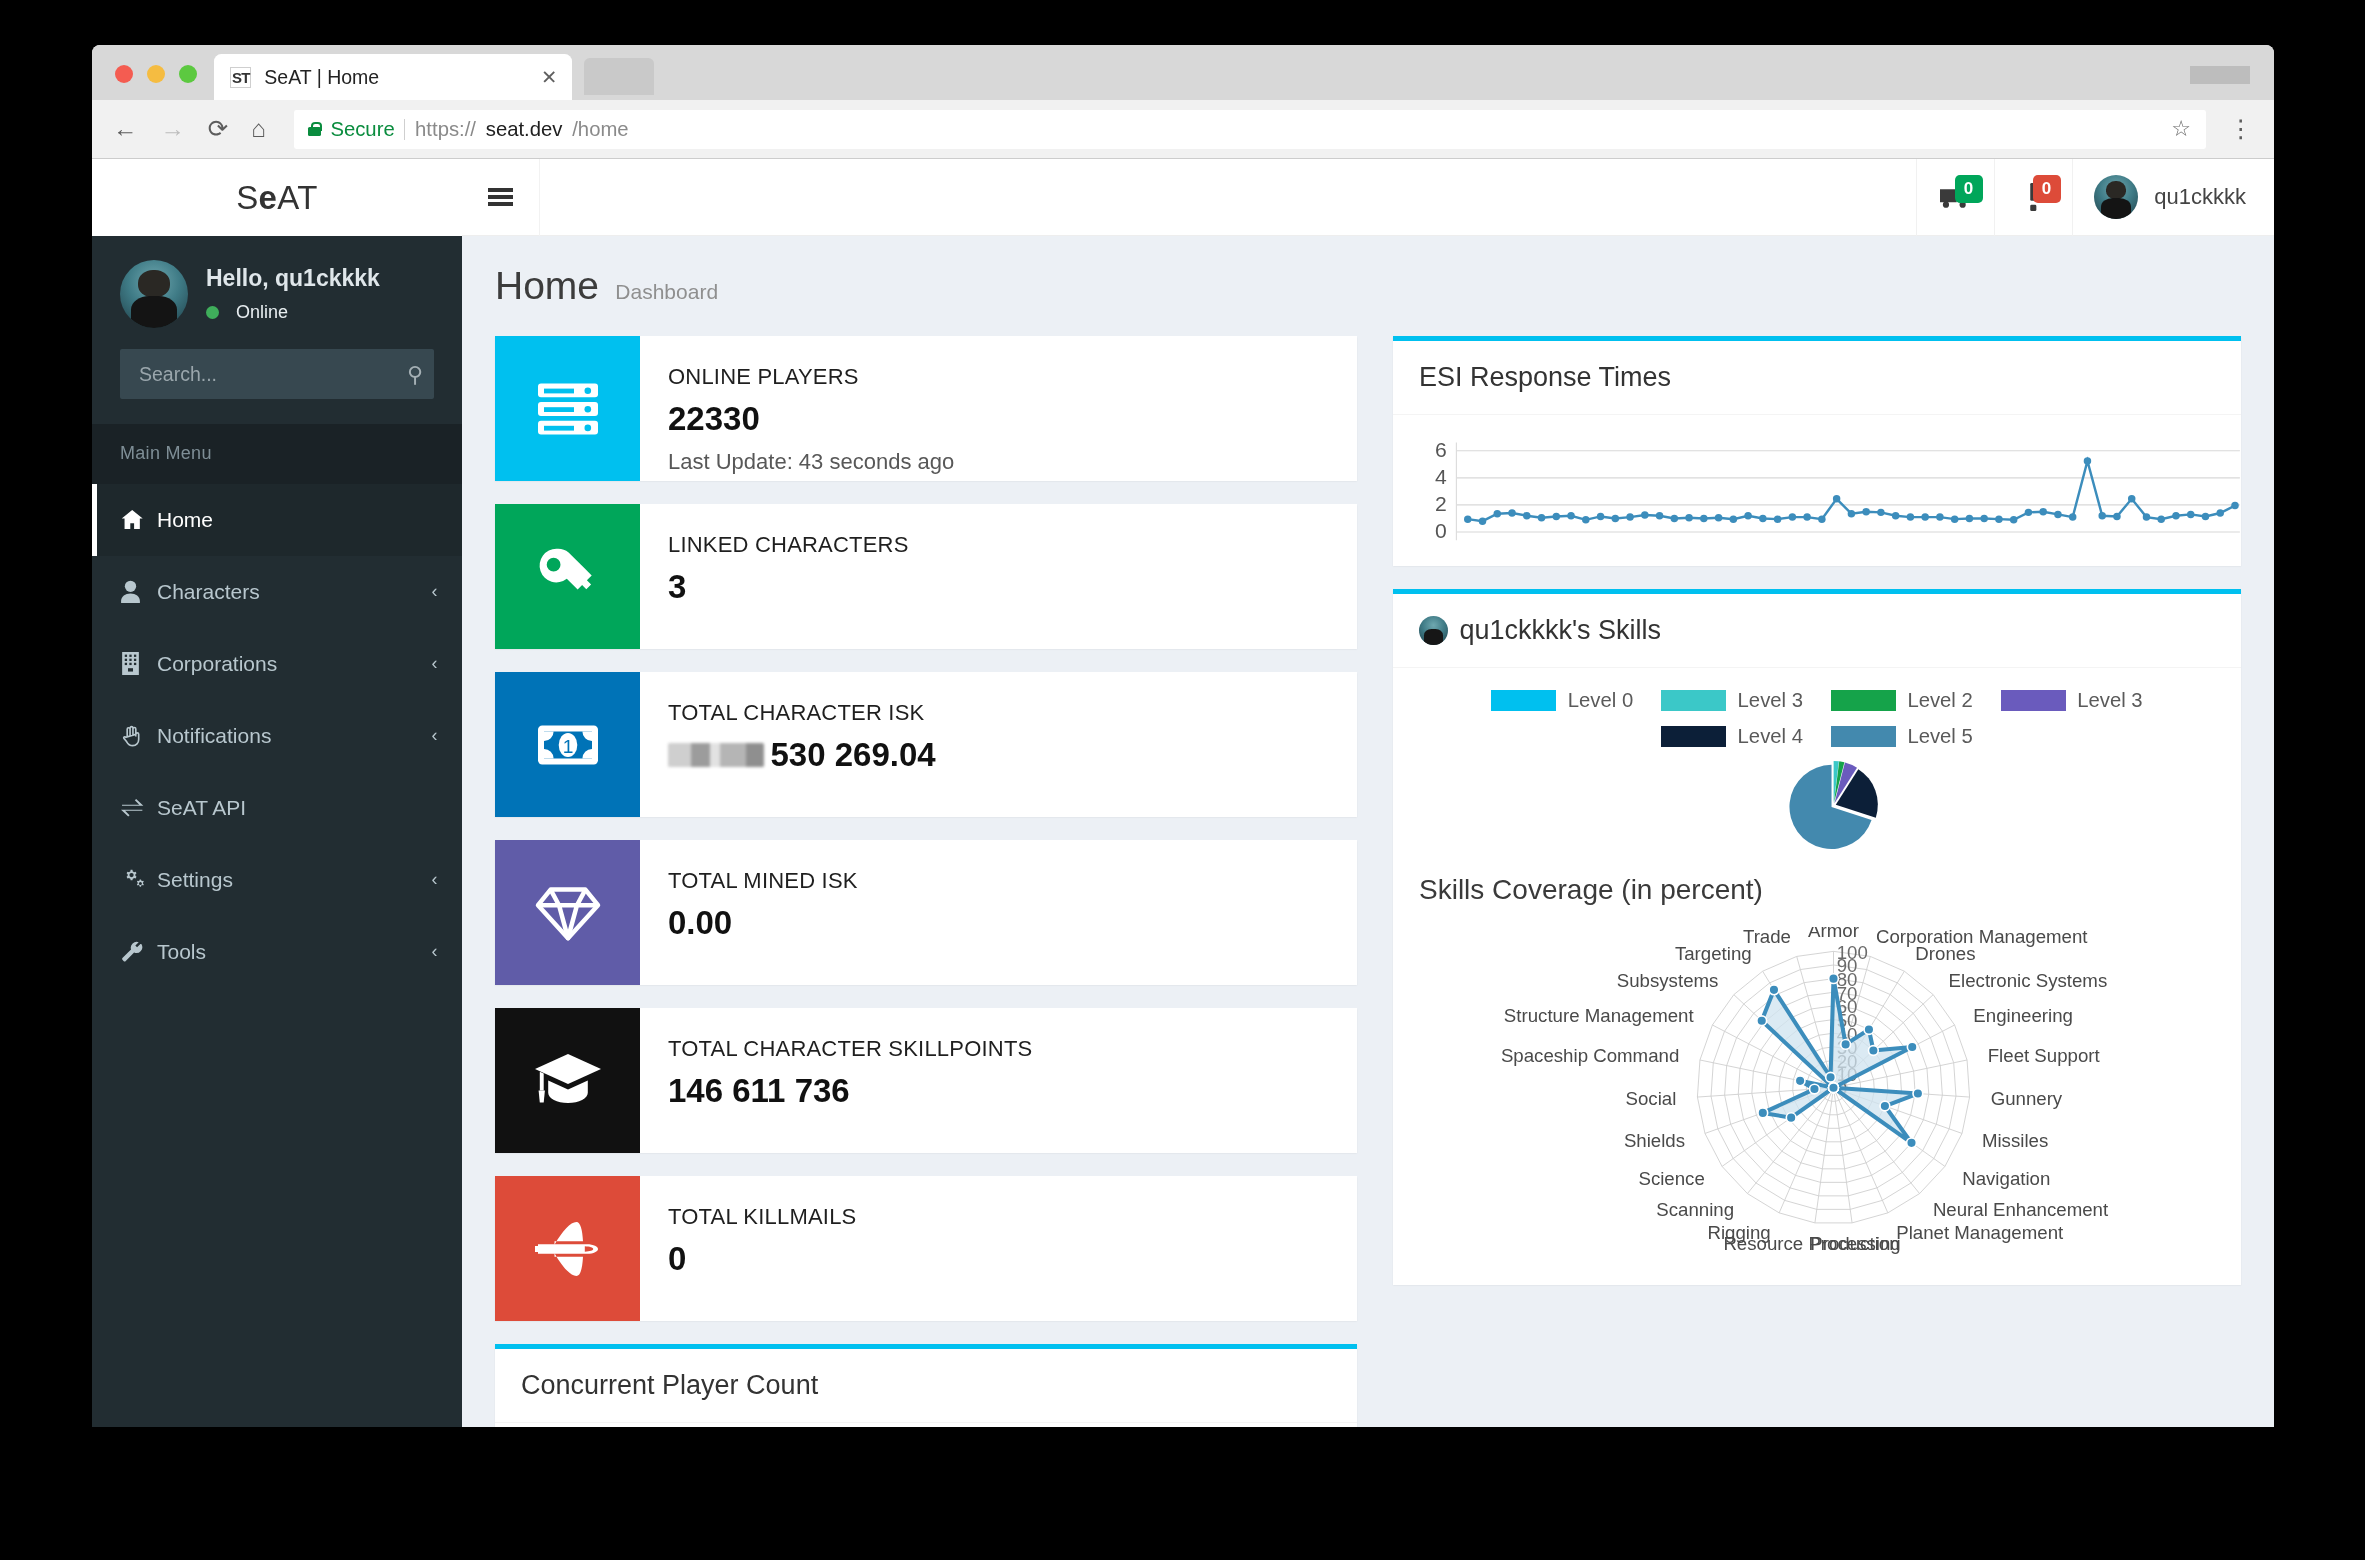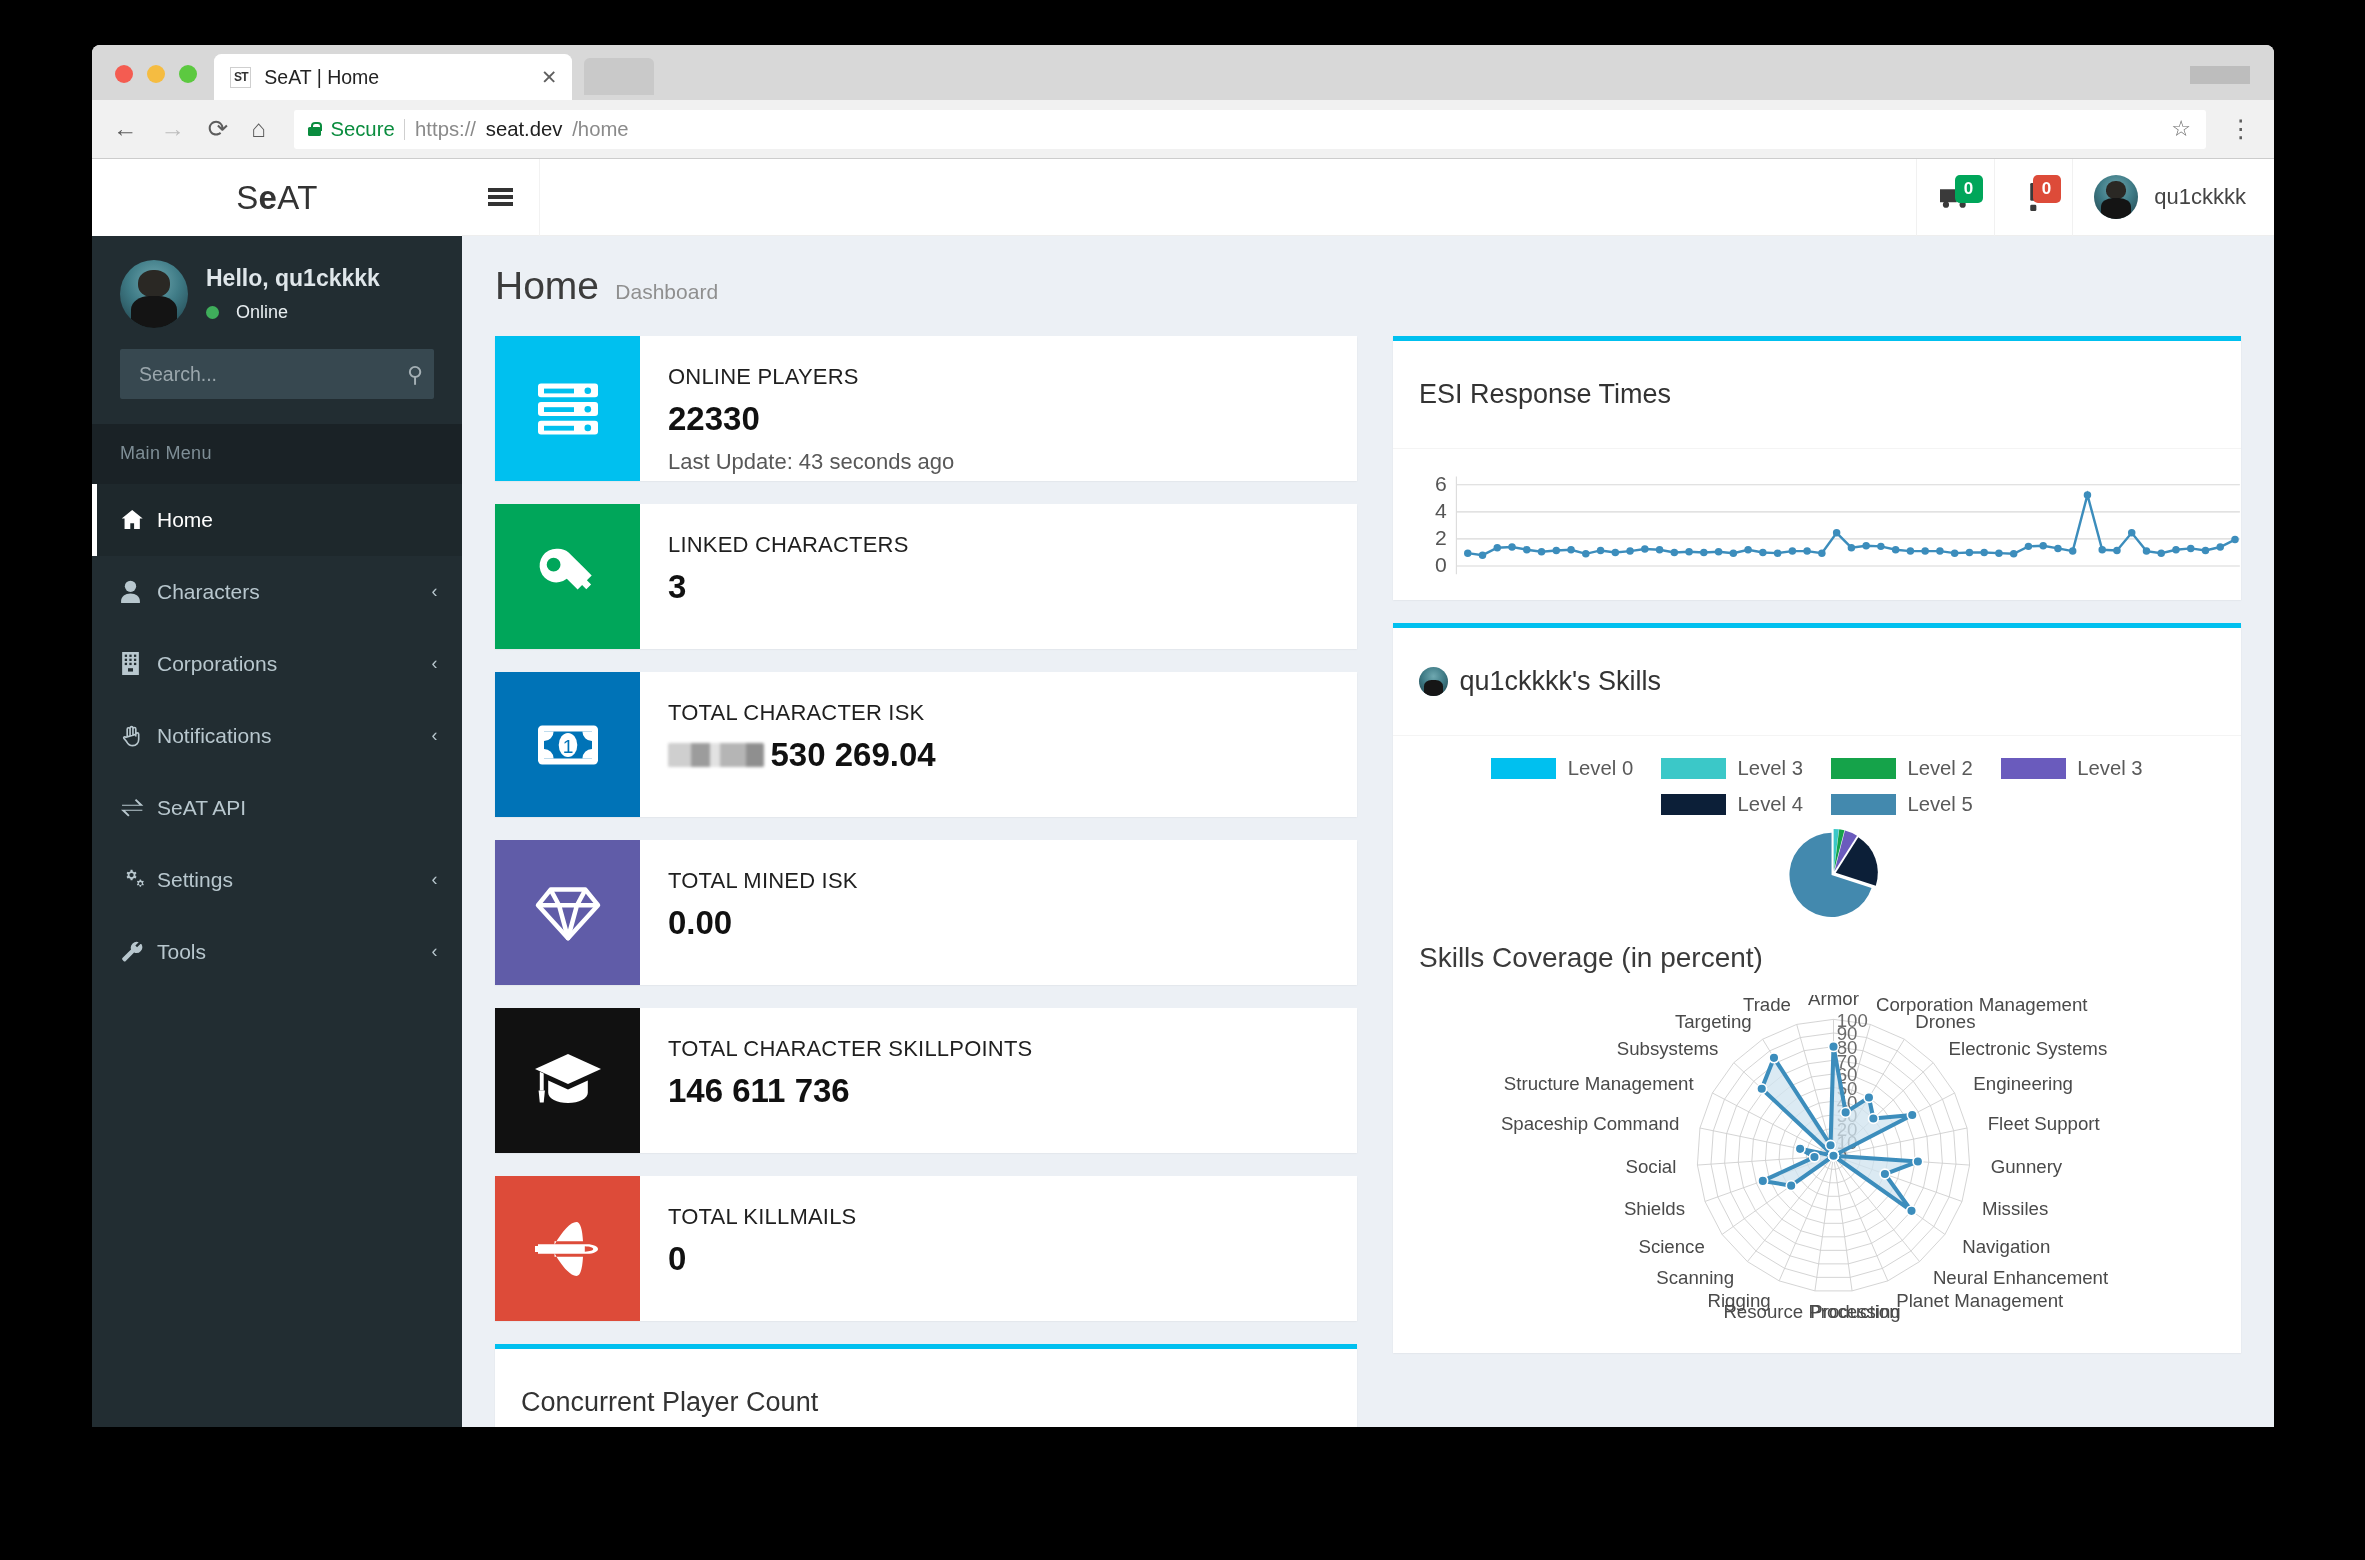--- a/index.html
+++ b/index.html
@@ -26,21 +26,21 @@
   .dot { width: 18px; height: 18px; border-radius: 50%; }
   .dot.r { background: #f45c51; } .dot.y { background: #f5bc41; } .dot.g { background: #5cc940; }
   .tab {
     position: absolute; left: 122px; bottom: 0;
     width: 358px; height: 46px; background: #fff;
     border-radius: 7.3px 7.3px 0 0;
     display: flex; align-items: center; padding: 0 14.6px 0 16.3px;
   }
   .favicon {
     width: 21px; height: 21px; background: #fff; border: 0.8px solid #cfcfcf;
-    font-size: 12px; font-weight: bold; color: #333;
+    font-size: 15px; font-weight: bold; color: #333;
     display: flex; align-items: center; justify-content: center;
     letter-spacing: -0.8px; flex: none;
   }
   .tab-title { font-size: 19.5px; color: #232323; margin-left: 13px; flex: 1; white-space: nowrap; }
   .tab-close { font-size: 19.5px; color: #5f5f5f; cursor: pointer; }
   .tab-ghost {
     position: absolute; left: 492px; bottom: 4.9px;
     width: 70px; height: 37px; background: #c9c9c9; border-radius: 5.7px 5.7px 0 0;
   }
   .win-ctl { position: absolute; right: 24.4px; top: 21px; width: 60px; height: 18px; background: #bdbdbd; }
@@ -130,21 +130,21 @@
   .sb-body { padding: 28px 0 0 28px; }
   .sb-label { font-size: 22px; color: #1f1f1f; text-transform: uppercase; letter-spacing: 0.2px; }
   .sb-value { font-size: 33px; font-weight: bold; color: #111; margin-top: 9.8px; display: flex; align-items: center; gap: 6.5px; }
   .sb-note { font-size: 22px; color: #585858; margin-top: 11.4px; }
   .redact { display:inline-block; width:96px; height:24.4px; background:
      linear-gradient(90deg,#cfcfcf 0 23px,#9c9c9c 23px 42px,#e2e2e2 42px 52px,#b5b5b5 52px 78px,#8f8f8f 78px 96px);
      filter: blur(1.6px); border-radius:1.6px; }
 
   .card { background: #fff; box-shadow: 0 0.8px 1.6px rgba(0,0,0,.07); margin-bottom: 23px; }
   .card-top { height: 4.9px; }
-  .card-head { padding: 38px 26px; font-size: 27px; color: #333; border-bottom: 0.8px solid #f4f4f4; display: flex; align-items: center; gap: 11.4px; }
+  .card-head { padding: 21px 26px; font-size: 27px; color: #333; border-bottom: 0.8px solid #f4f4f4; display: flex; align-items: center; gap: 11.4px; }
   .card-body { padding: 21px 26px 16.3px; }
   .mini-av { width: 29px; height: 29px; border-radius: 50%; flex: none;
     background: radial-gradient(circle at 50% 32%, #6fa8b0 0%, #3f7b86 45%, #1d3b44 100%); position: relative; overflow:hidden; }
   .mini-av::after { content:""; position:absolute; left:18%; top:46%; width:64%; height:54%; border-radius:40% 40% 0 0; background:#161616; }
 
   .section-title { font-size: 28px; color: #3a3a3a; margin: 8.1px 0 21px; }
   .legend { display: flex; flex-wrap: wrap; justify-content: center; gap: 13px 28px; margin-bottom: 13px; }
   .lg { display: flex; align-items: center; gap: 11.4px; font-size: 20.3px; color: #5a5a5a; }
   .swatch { width: 65px; height: 21px; flex: none; }
 

